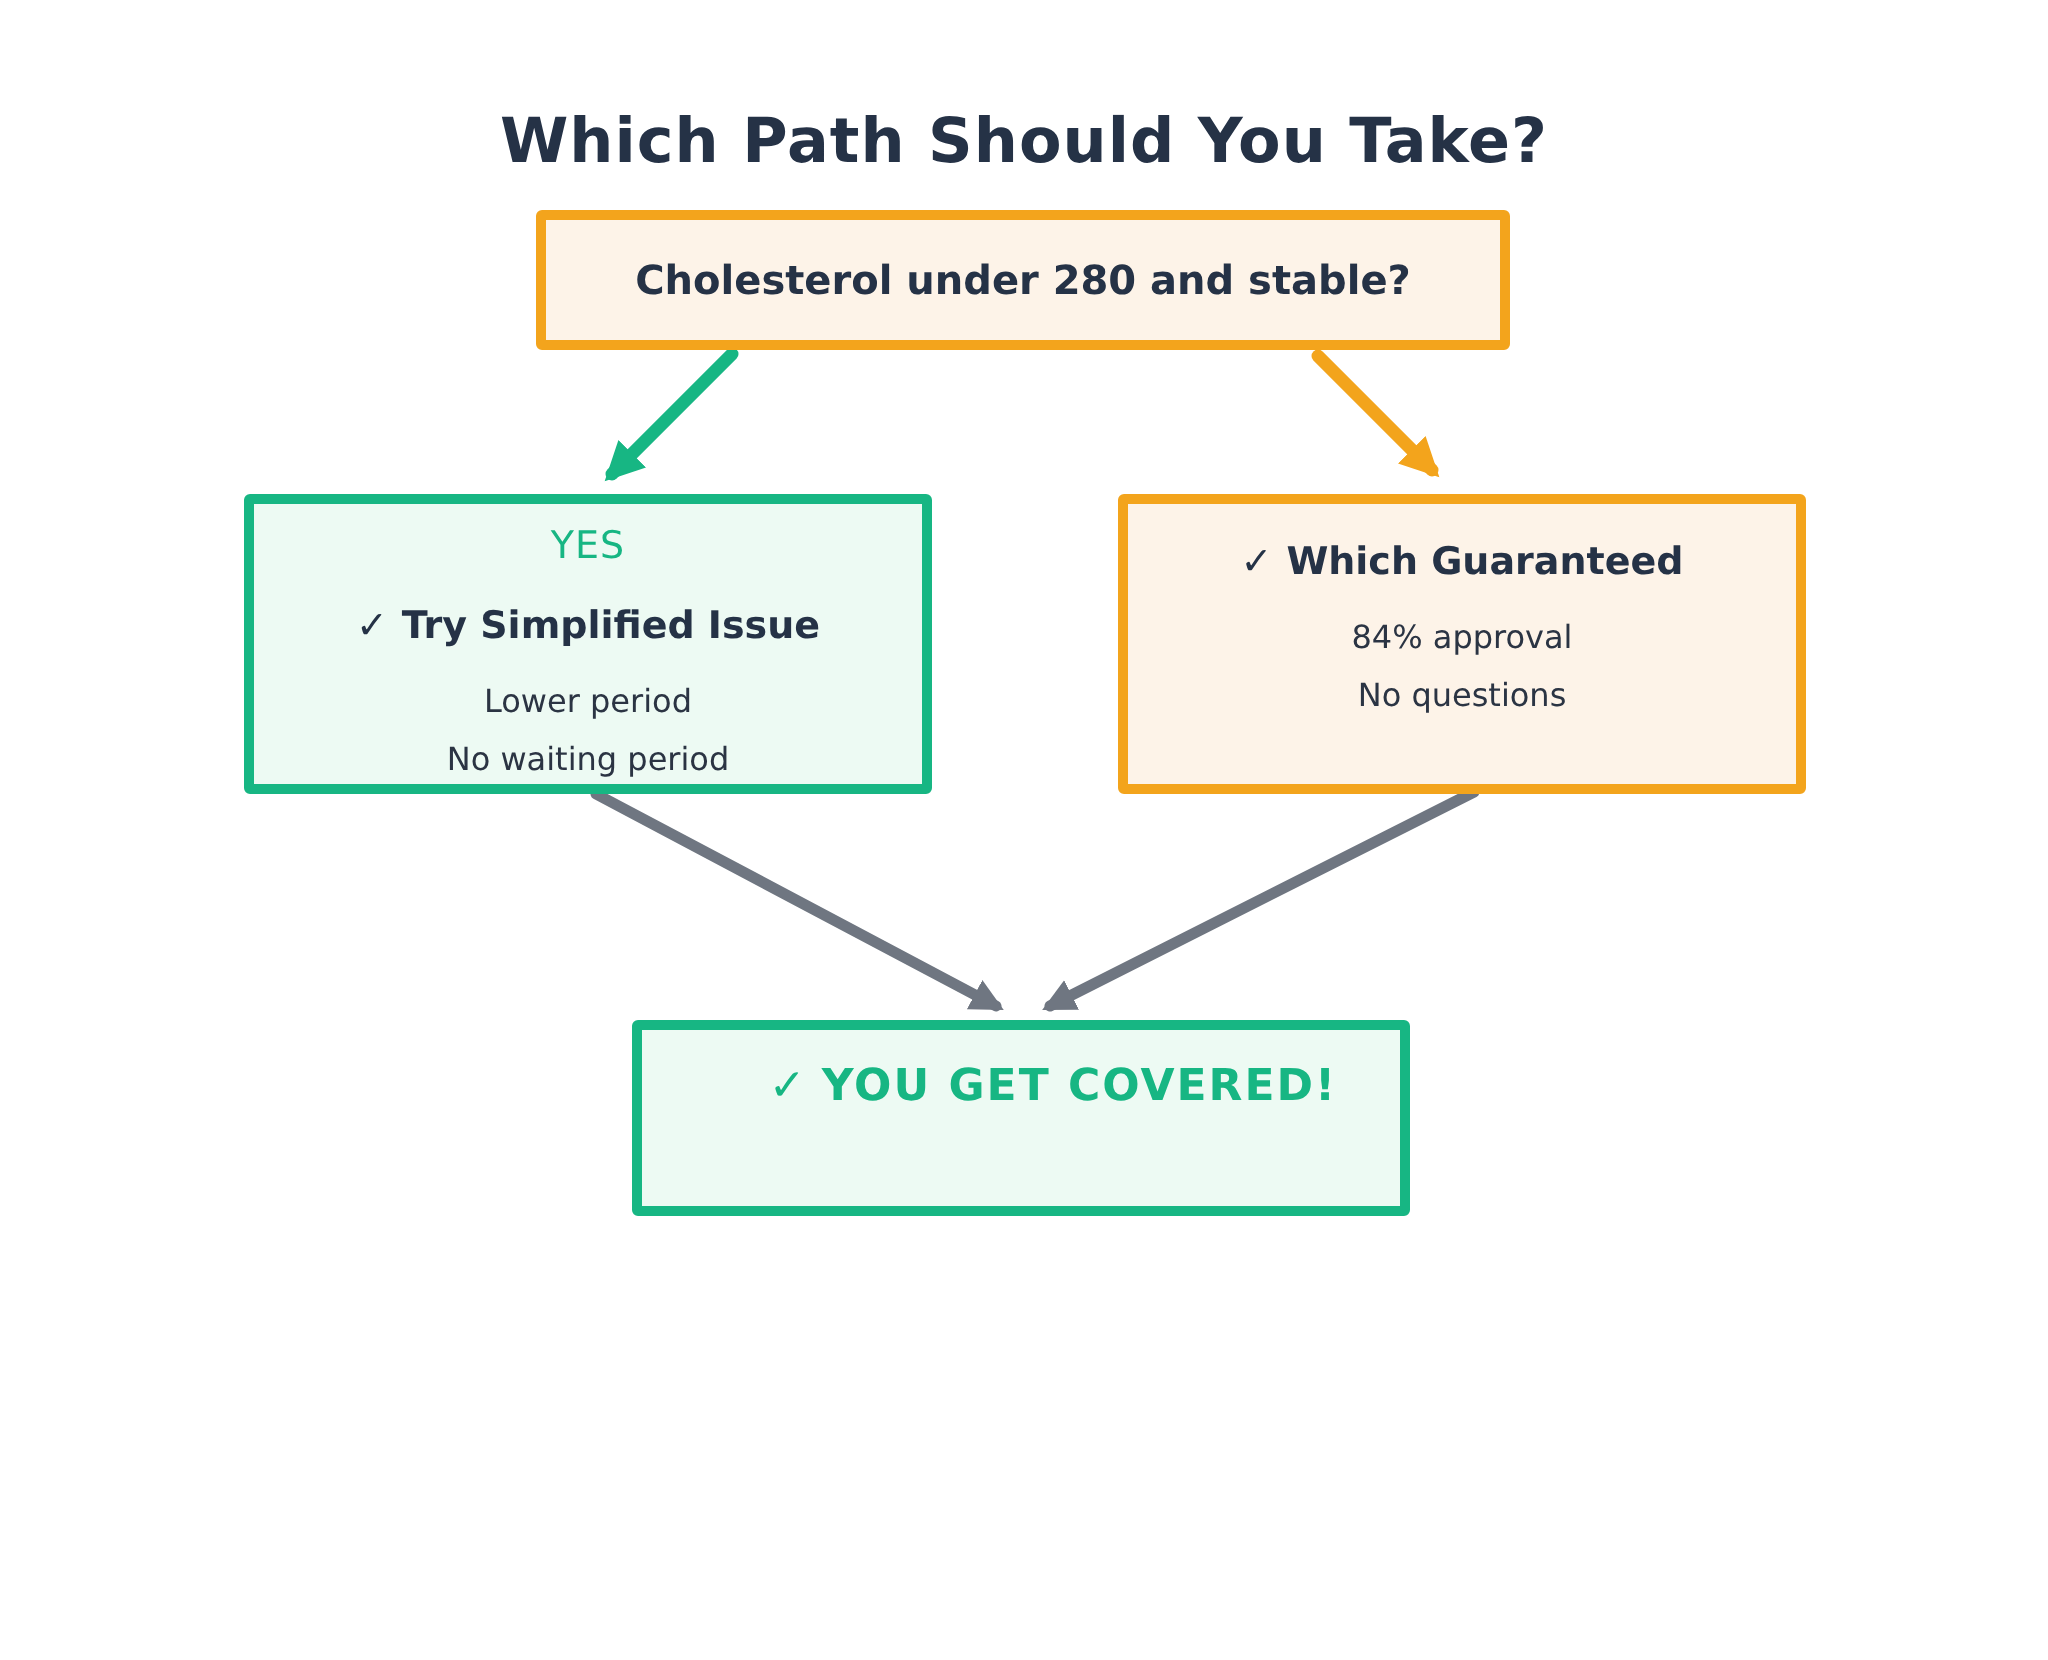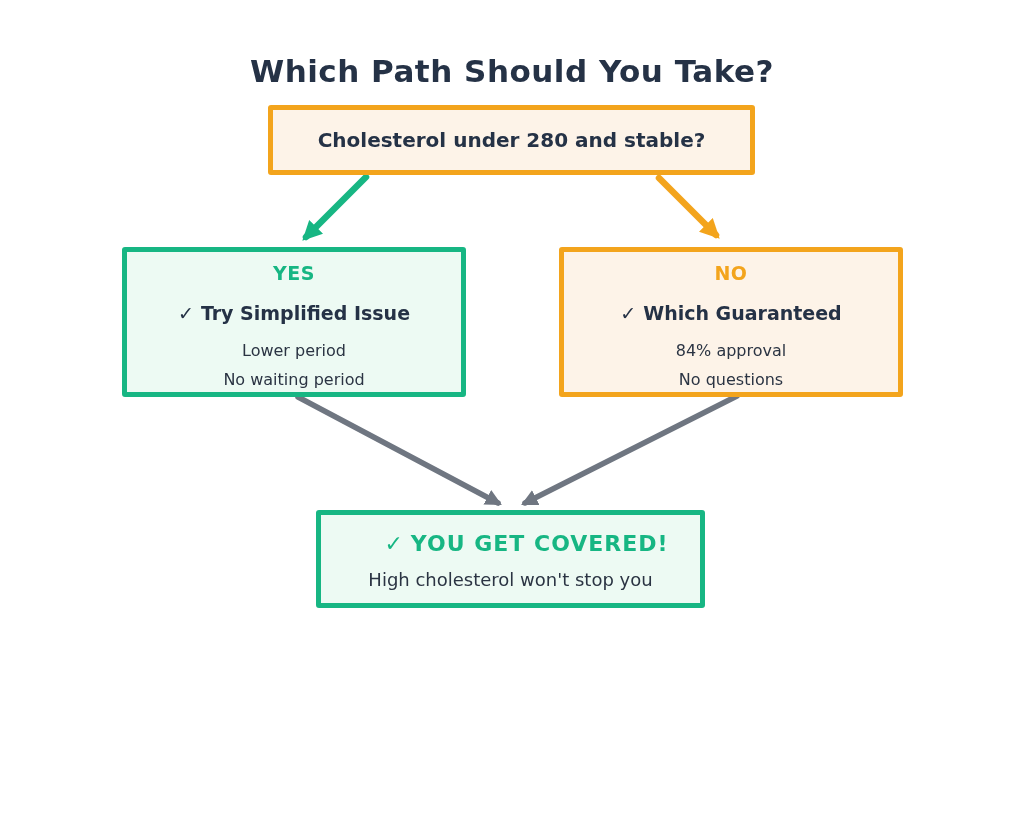--- a/index.html
+++ b/index.html
@@ -64,21 +64,21 @@
     background: var(--green-fill, #edfaf3);
   }
   .box.branch.no {
     left: 559px;
     border: 5px solid var(--orange, #f3a41c);
     background: var(--orange-fill, #fdf3e8);
   }
   .branch-label {
     margin-top: 10px;
     font-size: 19px;
-    font-weight: bold;
+    font-weight: normal;
     line-height: 22px;
     letter-spacing: 0.5px;
   }
   .branch.yes .branch-label { color: var(--green, #17b683); }
   .branch.no  .branch-label { color: var(--orange, #f3a41c); }
   .branch-heading {
     margin-top: 18px;
     font-size: 19px;
     font-weight: bold;
     line-height: 22px;
@@ -155,30 +155,28 @@
     <div class="branch-heading">
       <span class="check">✓</span><span>Try Simplified Issue</span>
     </div>
     <div class="branch-details">
       <div class="branch-detail">Lower period</div>
       <div class="branch-detail">No waiting period</div>
     </div>
   </div>
 
   <div class="box branch no">
-    <div class="branch-label">NO</div>
     <div class="branch-heading">
       <span class="check">✓</span><span>Which Guaranteed</span>
     </div>
     <div class="branch-details">
       <div class="branch-detail">84% approval</div>
       <div class="branch-detail">No questions</div>
     </div>
   </div>
 
   <div class="box outcome">
     <div class="outcome-heading">
       <span class="check">✓</span><span>YOU GET COVERED!</span>
     </div>
-    <div class="outcome-sub">High cholesterol won't stop you</div>
   </div>
 
 </div>
 
 </body></html>

